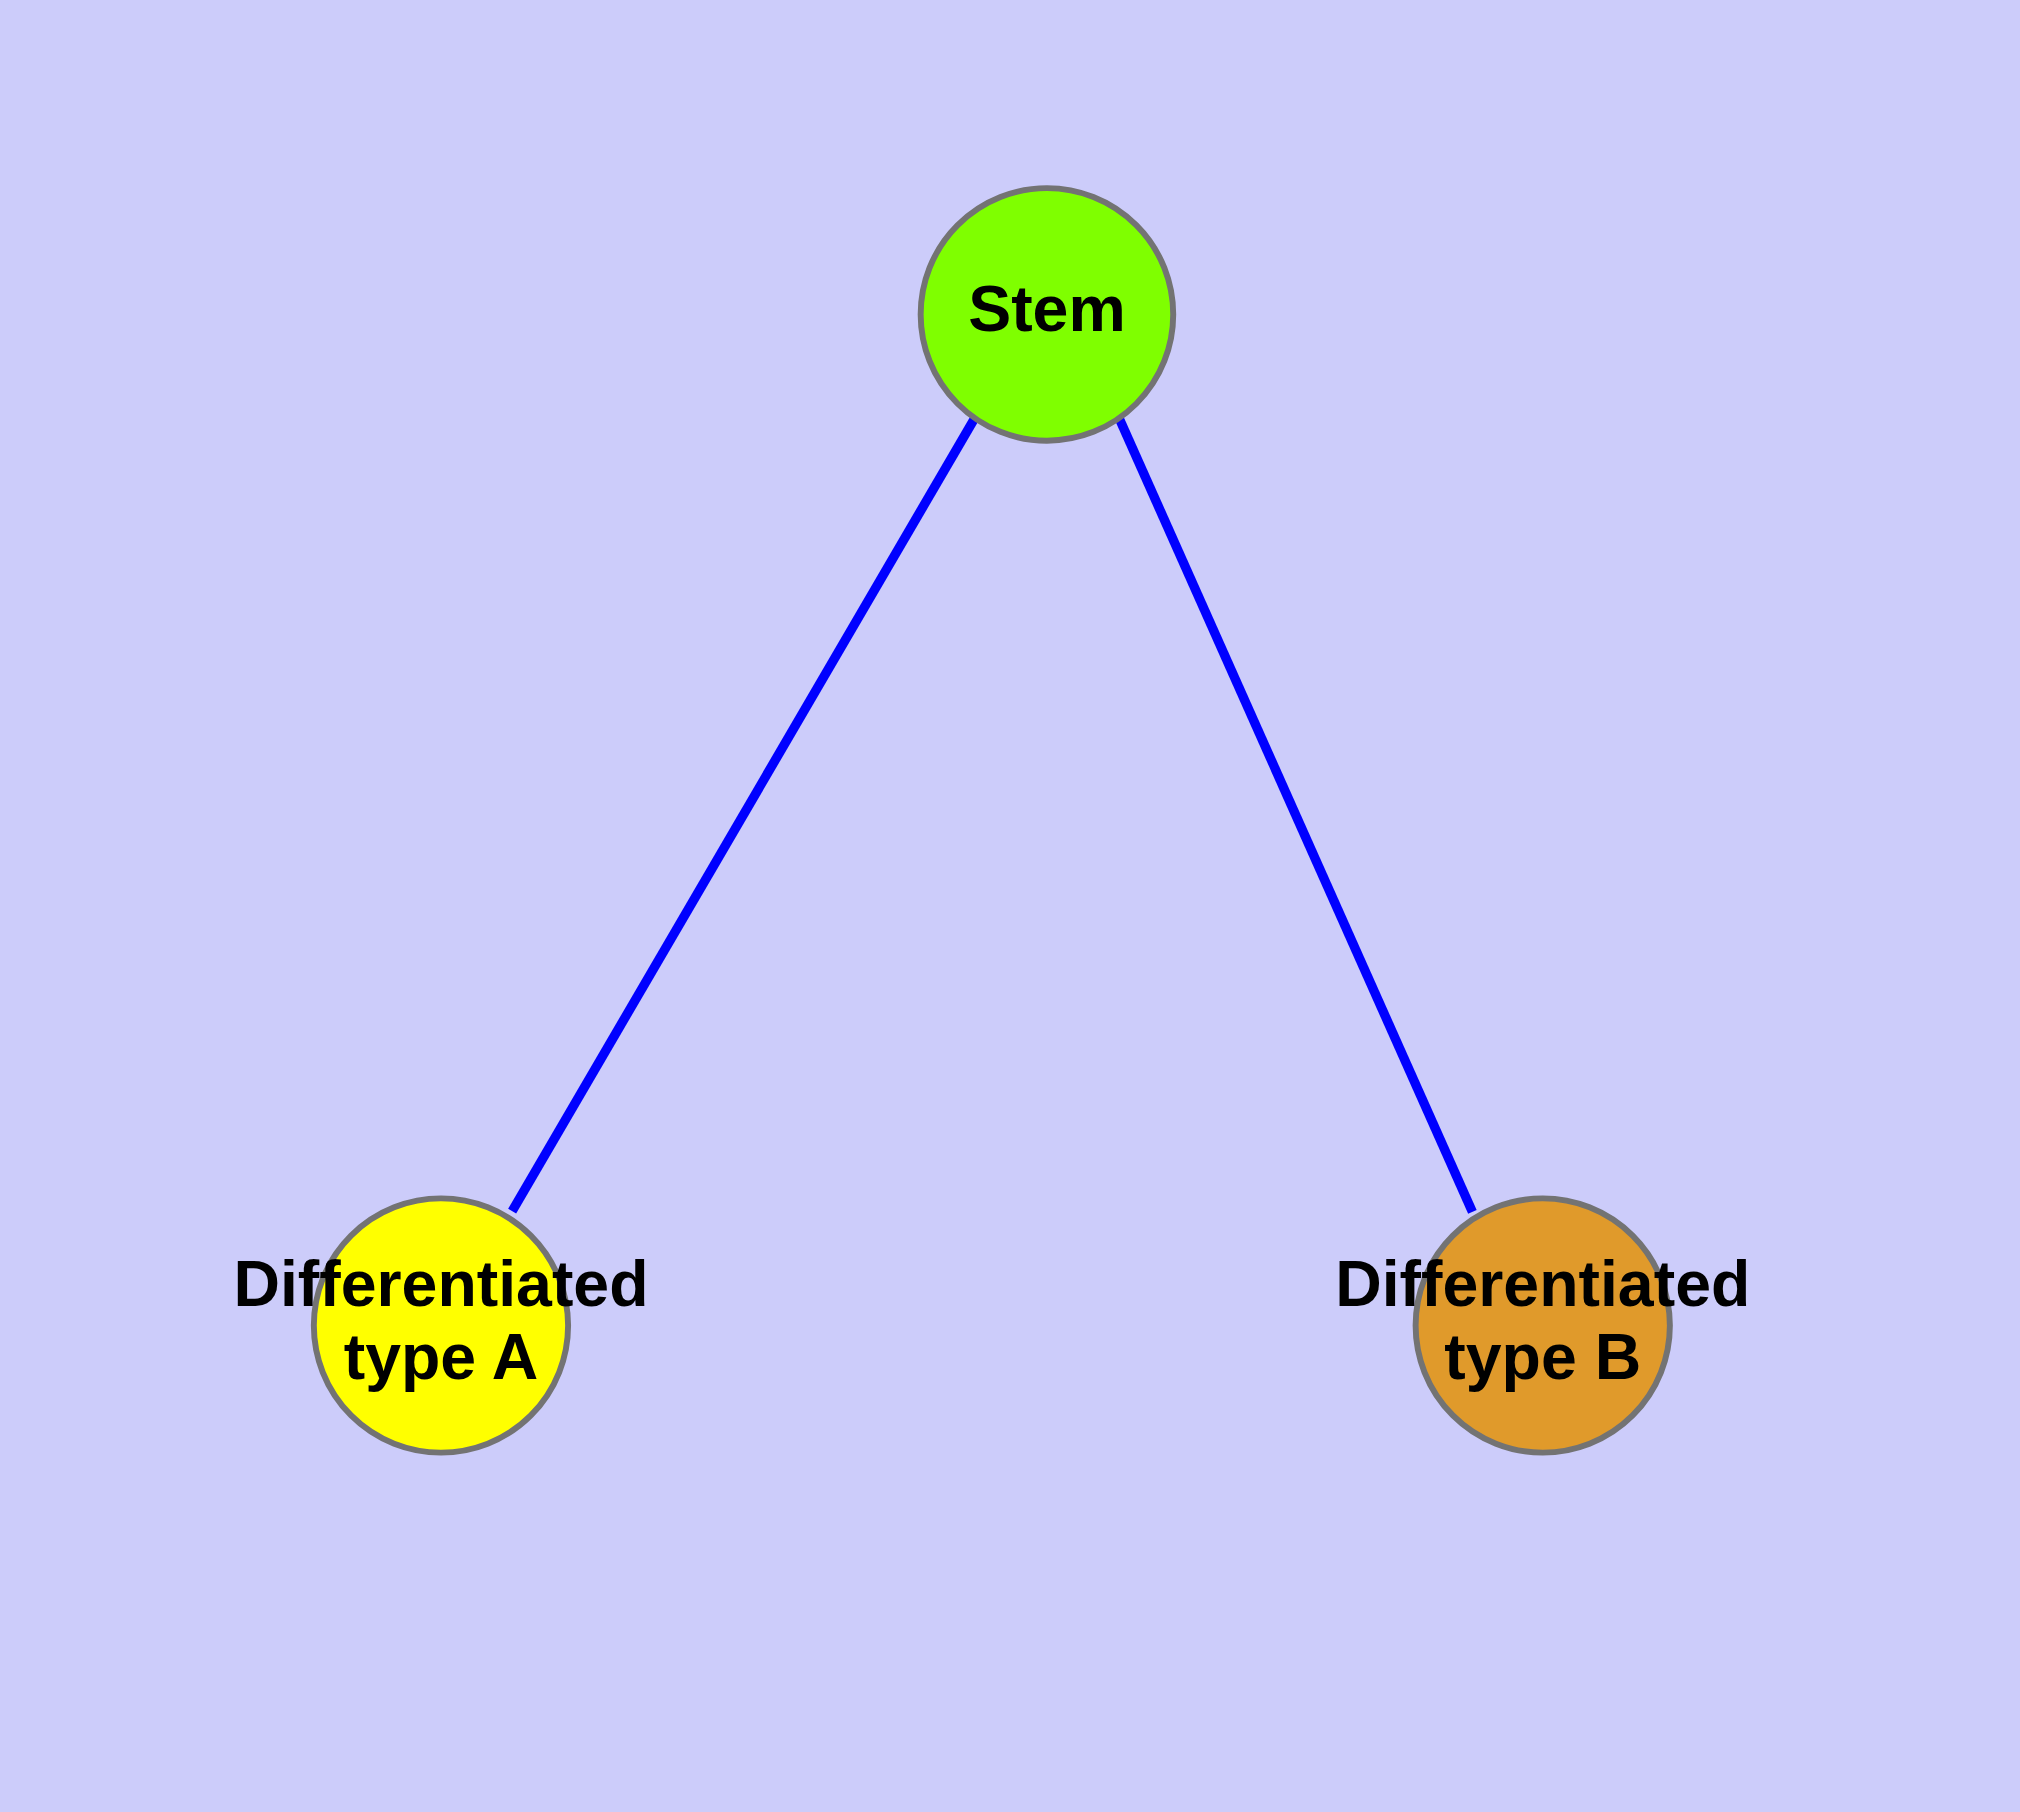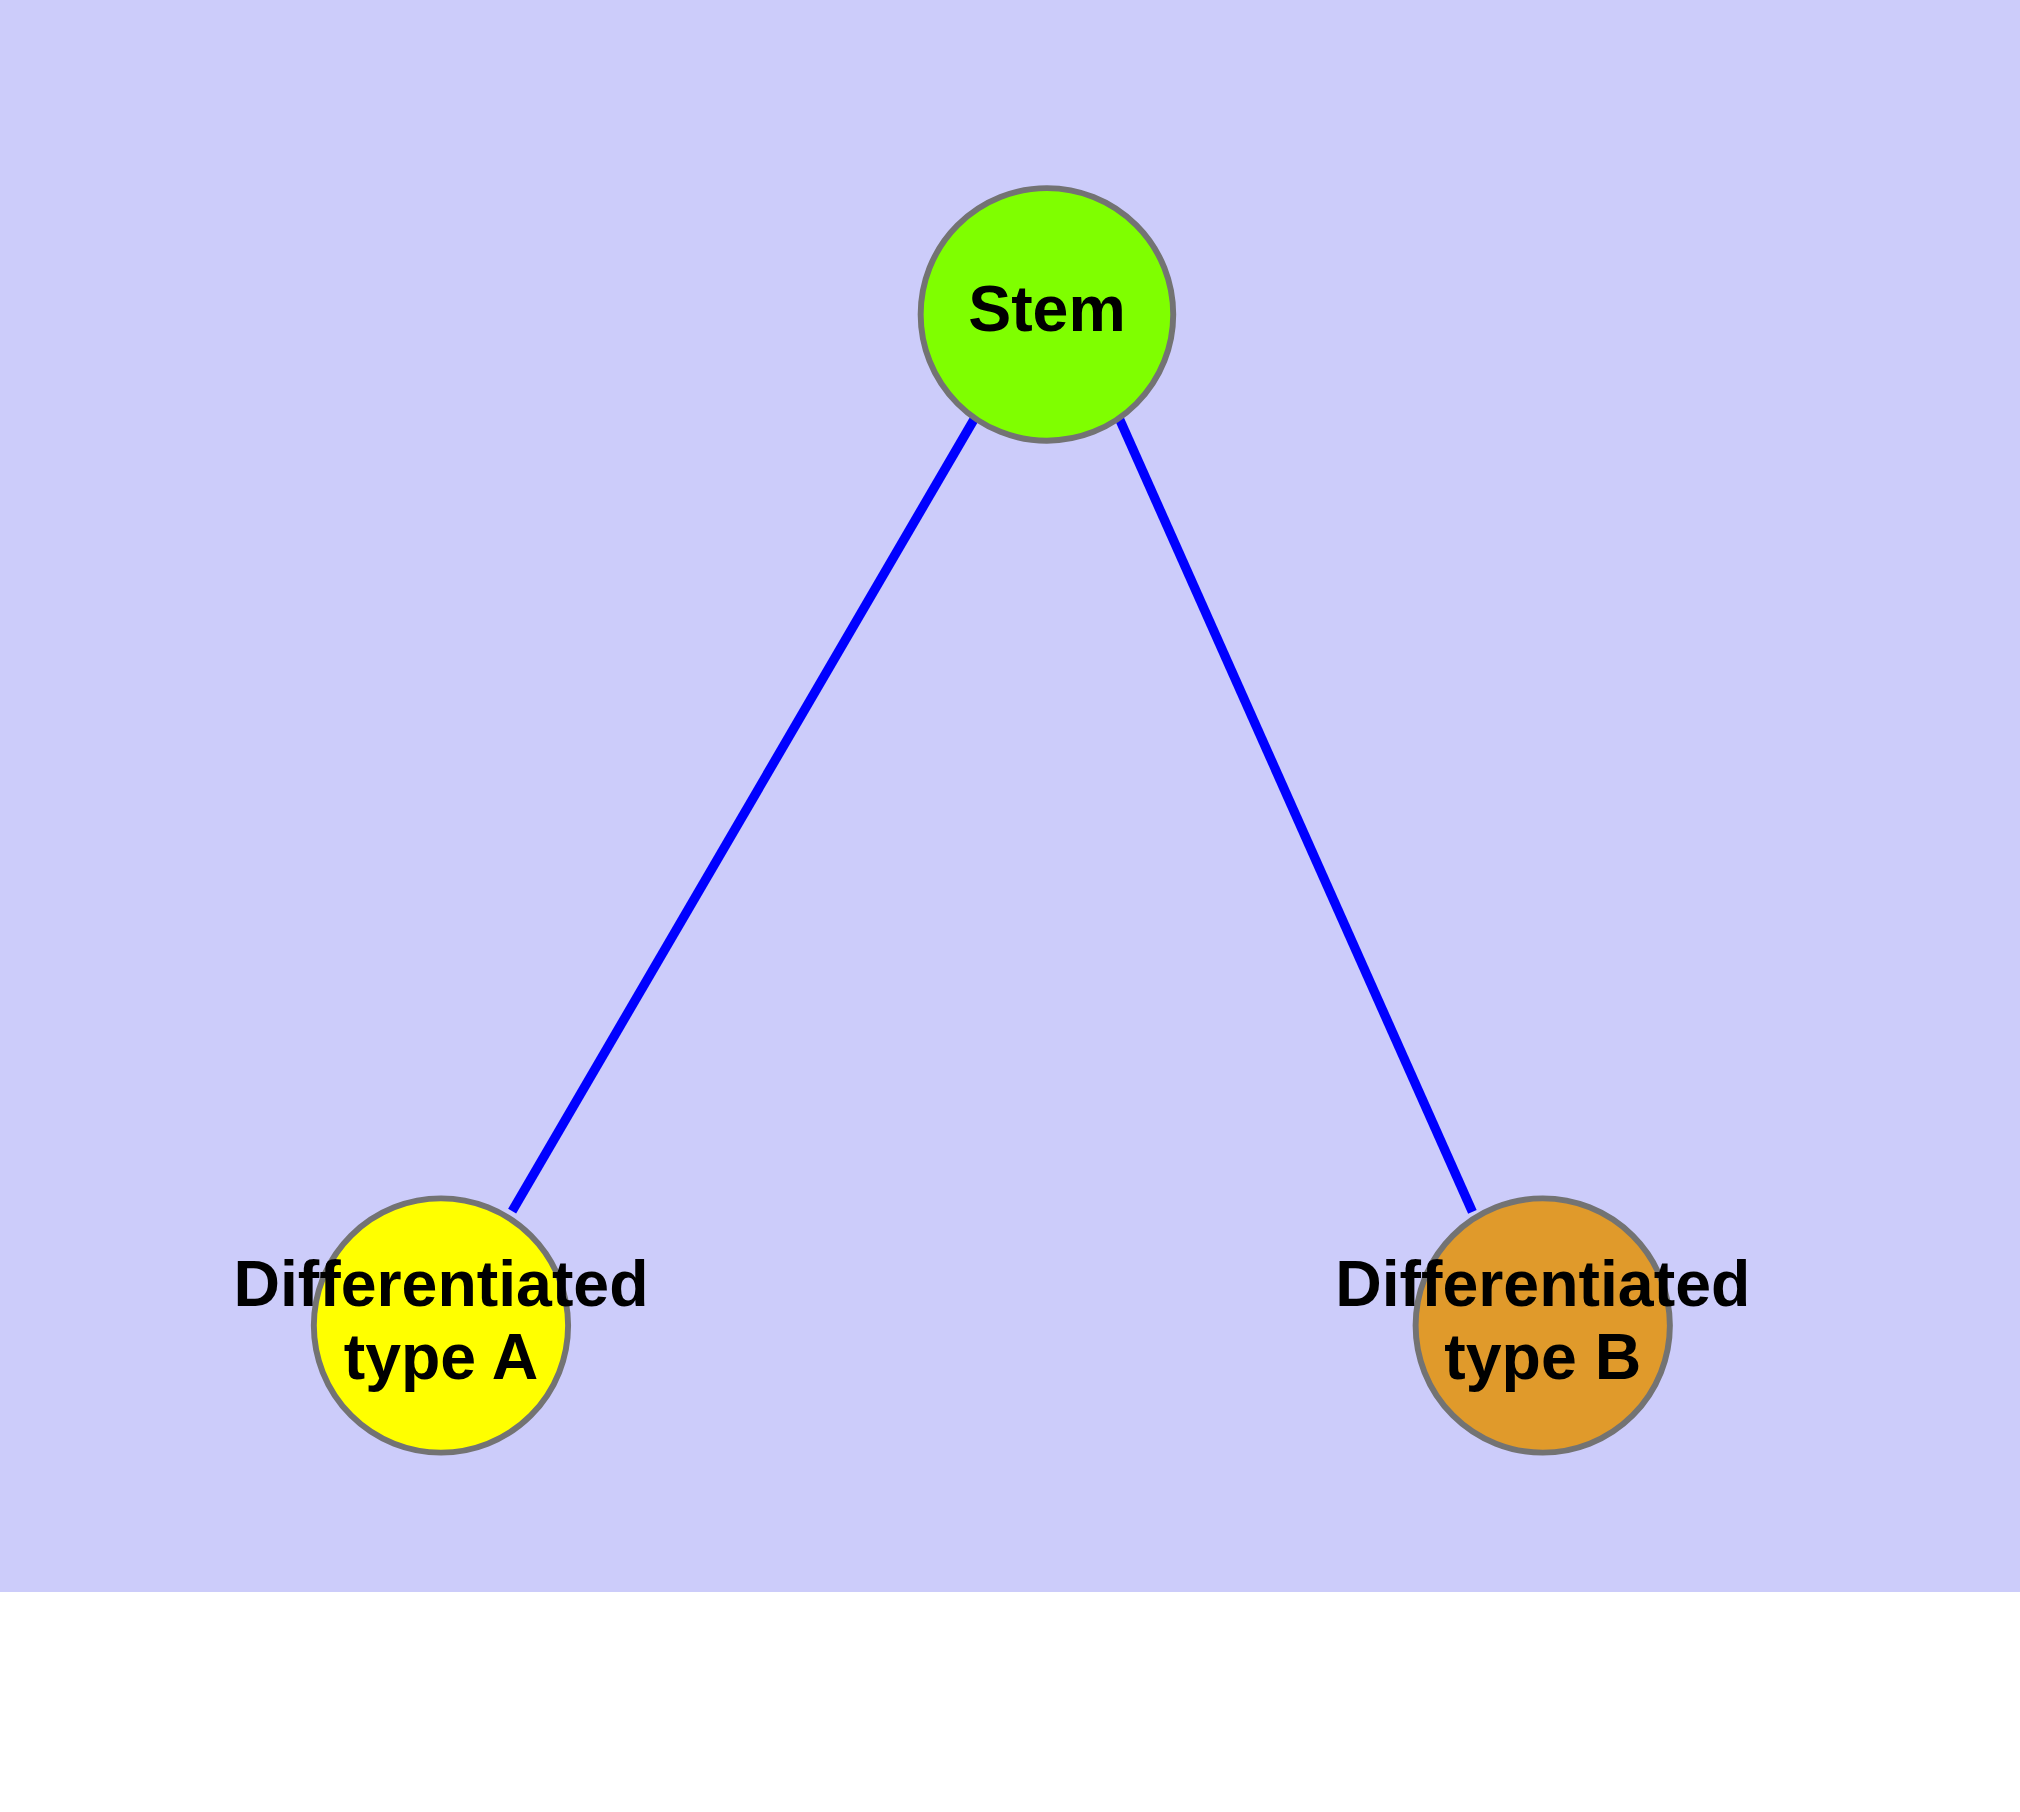--- a/index.html
+++ b/index.html
@@ -4,21 +4,21 @@
 <title>Cell Differentiation Graph</title>
 <style>
   html, body {
     margin: 0;
     padding: 0;
     background: #ffffff;
   }
   #canvas {
     position: relative;
     width: 2021px;
-    height: 1592px;
+    height: 1812px;
     overflow: hidden;
     font-family: "Liberation Sans", "DejaVu Sans", sans-serif;
   }
   #graph-svg {
     position: absolute;
     top: 0;
     left: 0;
     width: 2021px;
     height: 1812px;
     display: block;

